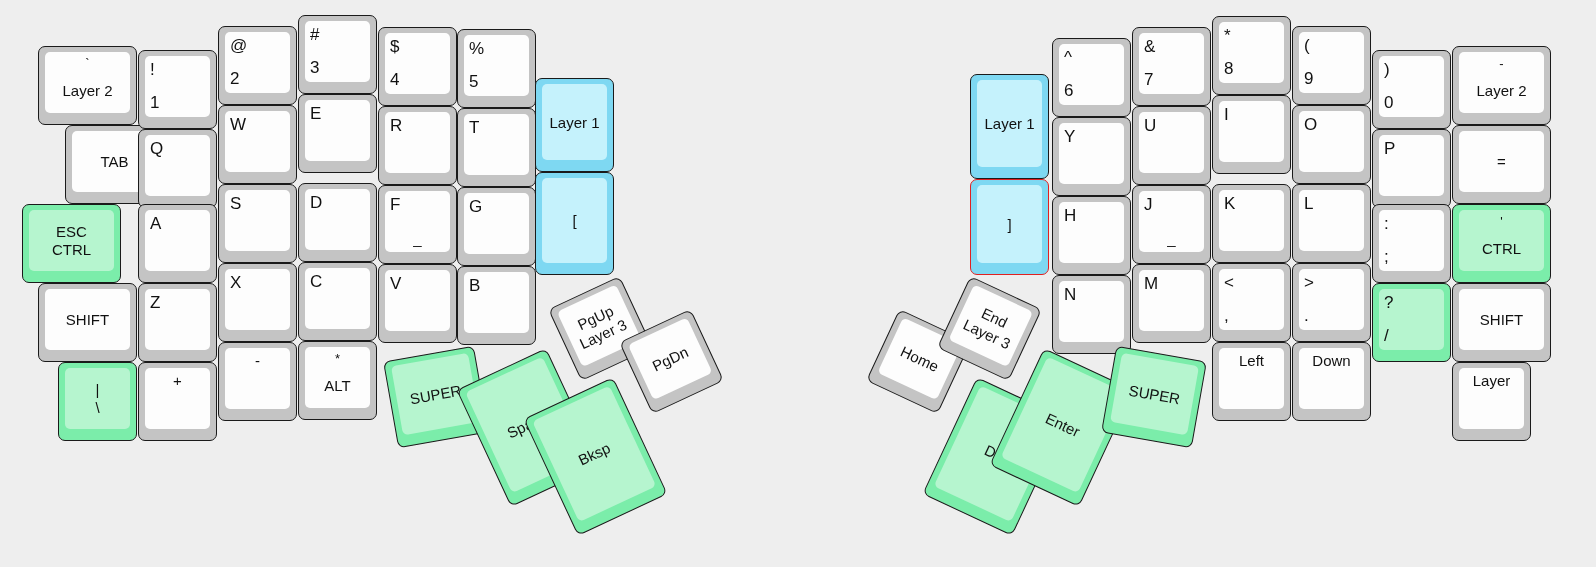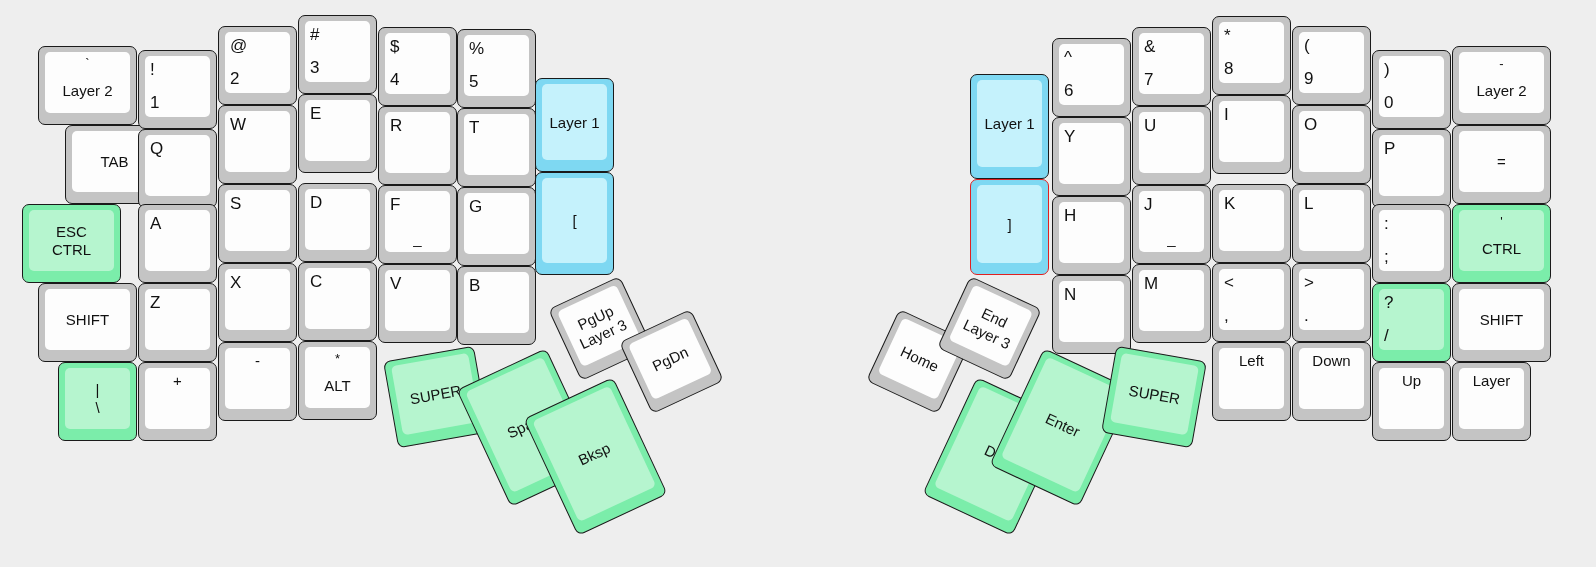--- a/index.html
+++ b/index.html
@@ -383,25 +383,20 @@
         <div class="lg tl" style="font-size: 17px;">:</div>
         <div class="lg bl" style="font-size: 17px;">;</div>
       </div>
     </div>
     <div class="key green" style="left: 1372px; top: 283px; width: 79px; height: 79px;">
       <div class="cap">
         <div class="lg tl" style="font-size: 17px;">?</div>
         <div class="lg bl" style="font-size: 17px;">/</div>
       </div>
     </div>
-    <div class="key" style="left: 1372px; top: 362px; width: 79px; height: 79px;">
-      <div class="cap">
-        <div class="lg tc" style="font-size: 15px;">Up</div>
-      </div>
-    </div>
     <div class="key" style="left: 1452px; top: 46px; width: 99px; height: 79px;">
       <div class="cap">
         <div class="lg tc" style="font-size: 13px;">-</div>
         <div class="lg mid-low" style="font-size: 15px;">Layer 2</div>
       </div>
     </div>
     <div class="key" style="left: 1452px; top: 125px; width: 99px; height: 79px;">
       <div class="cap">
         <div class="lg cc" style="font-size: 15px;">=</div>
       </div>

